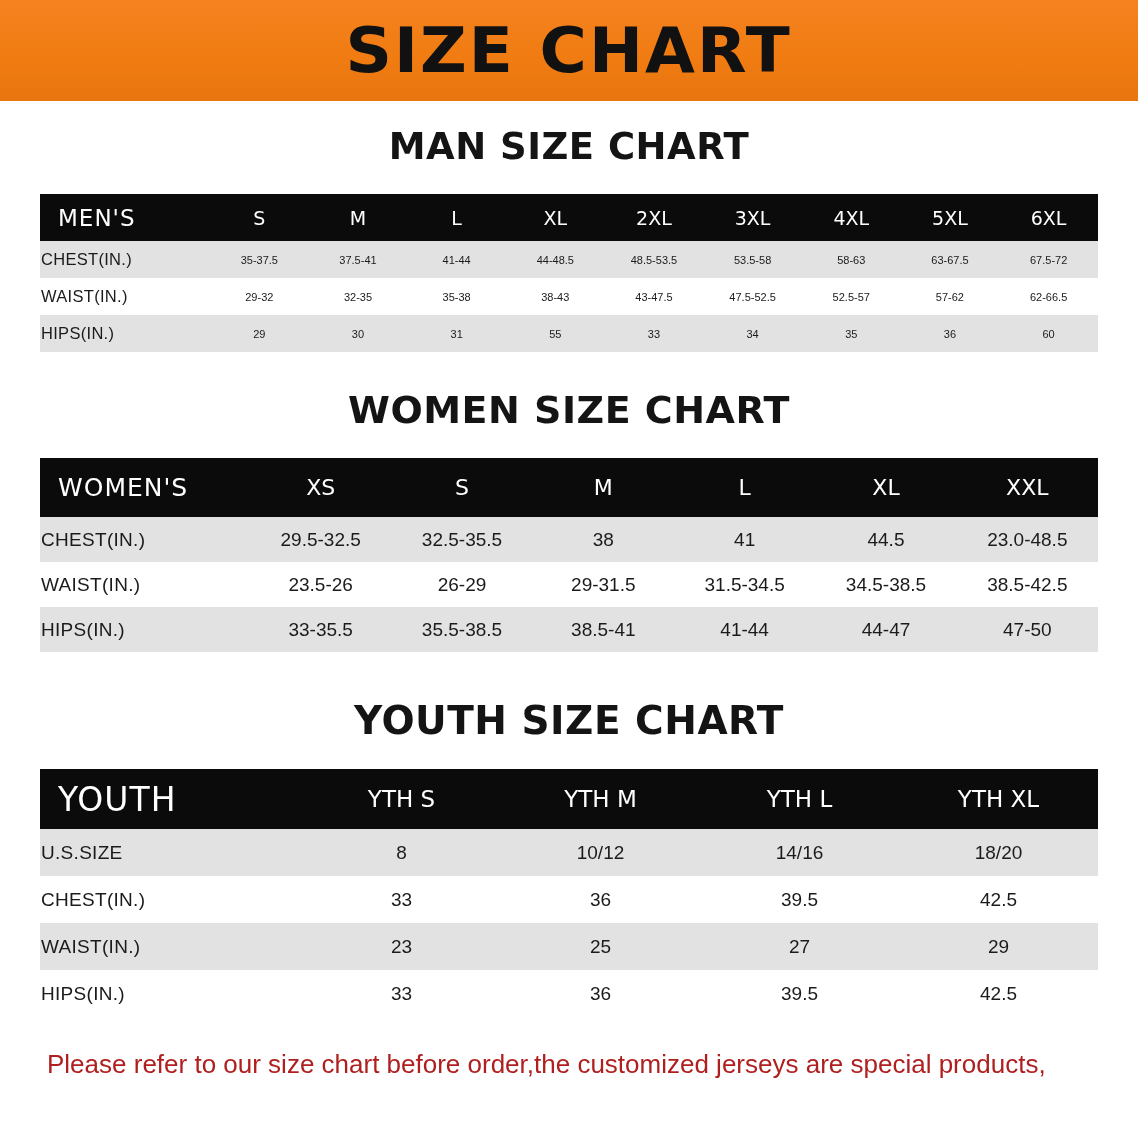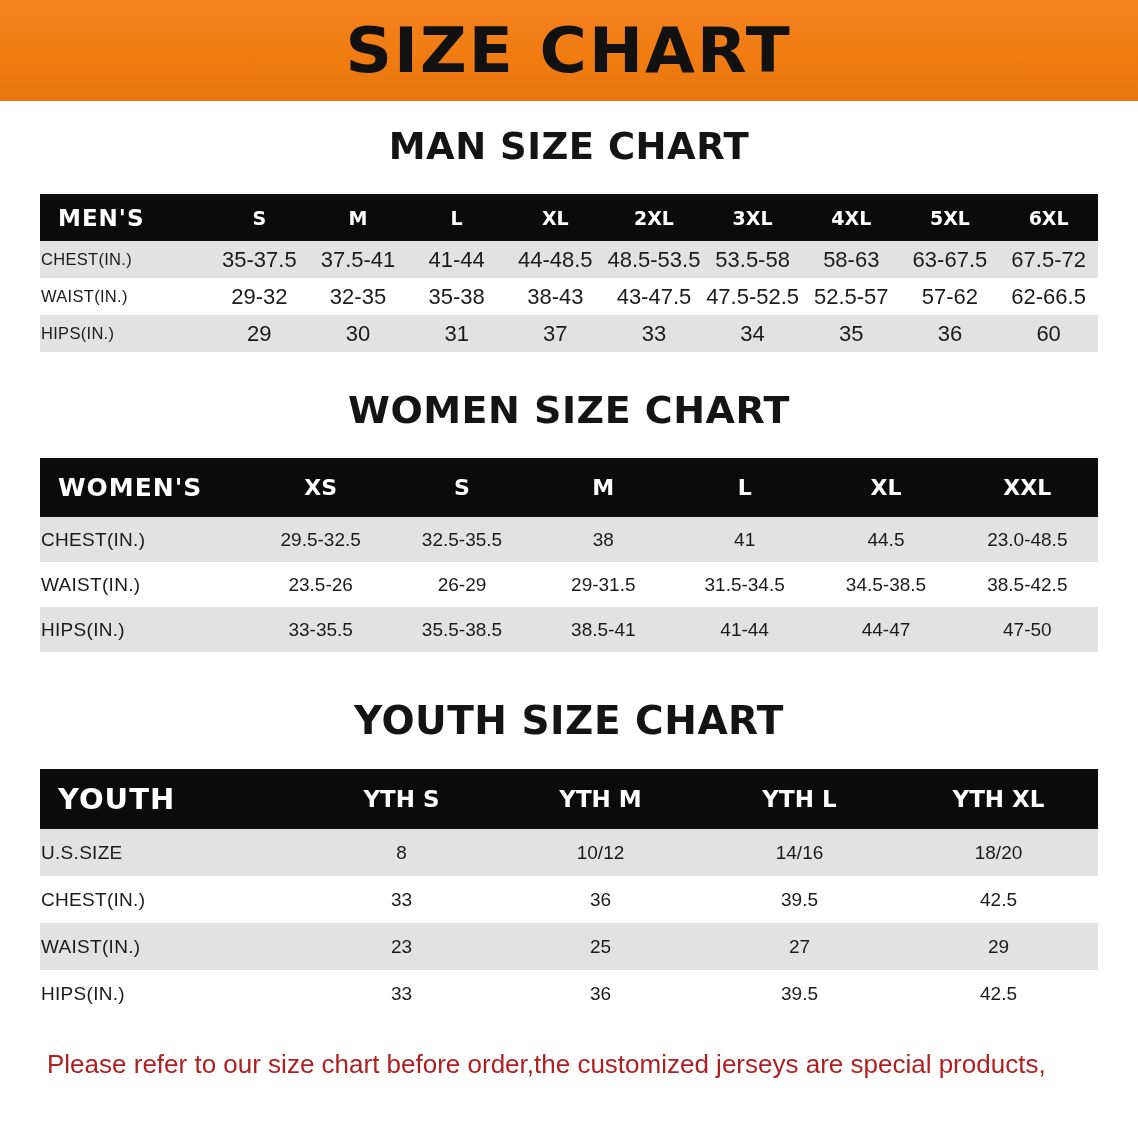--- a/index.html
+++ b/index.html
@@ -59,21 +59,21 @@
   }
   table {
     border-collapse: collapse;
     width: 100%;
     table-layout: fixed;
   }
   thead th {
     background: #0b0b0b;
     color: #ffffff;
     font-family: "DejaVu Sans", sans-serif;
-    font-weight: bold;
+    font-weight: normal;
     text-align: center;
     white-space: nowrap;
   }
   thead th.rowlabel {
     text-align: left;
     padding-left: 18px;
     letter-spacing: 1px;
   }
   tbody td {
     text-align: center;
@@ -84,33 +84,33 @@
   tbody td.rowlabel {
     text-align: left;
     letter-spacing: 0.3px;
   }
   tbody tr.alt td { background: #e2e2e2; }
   tbody tr.plain td { background: #ffffff; }
 
   
   .men thead th { height: 45px; font-size: 19px; }
   .men thead th.rowlabel { font-size: 23px; }
-  .men tbody td { height: 35px; font-size: 22px; }
+  .men tbody td { height: 35px; font-size: 11px; }
   .men tbody td.rowlabel { font-size: 16.5px; }
   .men col.c0 { width: 170px; }
 
   
   .women thead th { height: 57px; font-size: 22px; }
   .women thead th.rowlabel { font-size: 25px; }
   .women tbody td { height: 43px; font-size: 19px; }
   .women col.c0 { width: 210px; }
 
   
   .youth thead th { height: 58px; font-size: 23px; }
-  .youth thead th.rowlabel { font-size: 29px; margin-left: 12px; }
+  .youth thead th.rowlabel { font-size: 33px; margin-left: 12px; }
   .youth tbody td { height: 45px; font-size: 19px; }
   .youth col.c0 { width: 262px; }
 
   .spacer-men   { height: 26px; }
   .spacer-women { height: 26px; }
   .spacer-youth { height: 26px; }
 
   
   .note {
     margin: 26px auto 0 auto;
@@ -186,21 +186,21 @@
           <td>47.5-52.5</td>
           <td>52.5-57</td>
           <td>57-62</td>
           <td>62-66.5</td>
         </tr>
         <tr class="alt">
           <td class="rowlabel">HIPS(IN.)</td>
           <td>29</td>
           <td>30</td>
           <td>31</td>
-          <td>37</td>
+          <td>55</td>
           <td>33</td>
           <td>34</td>
           <td>35</td>
           <td>36</td>
           <td>60</td>
         </tr>
       </tbody>
     </table>
   </div>
 

